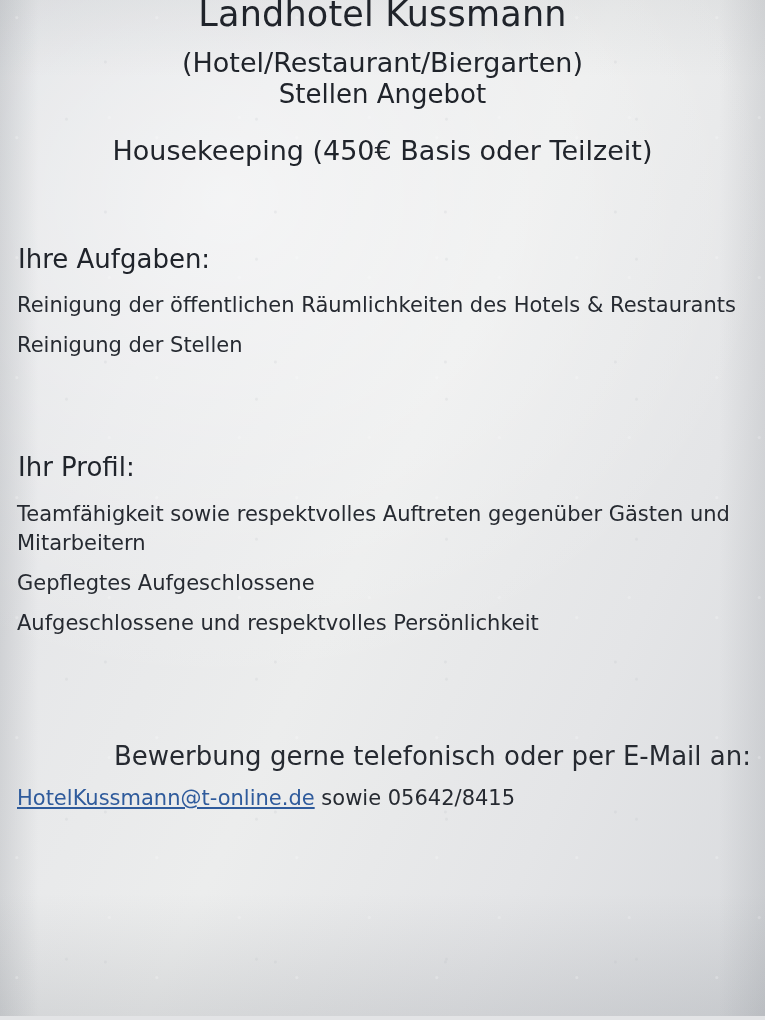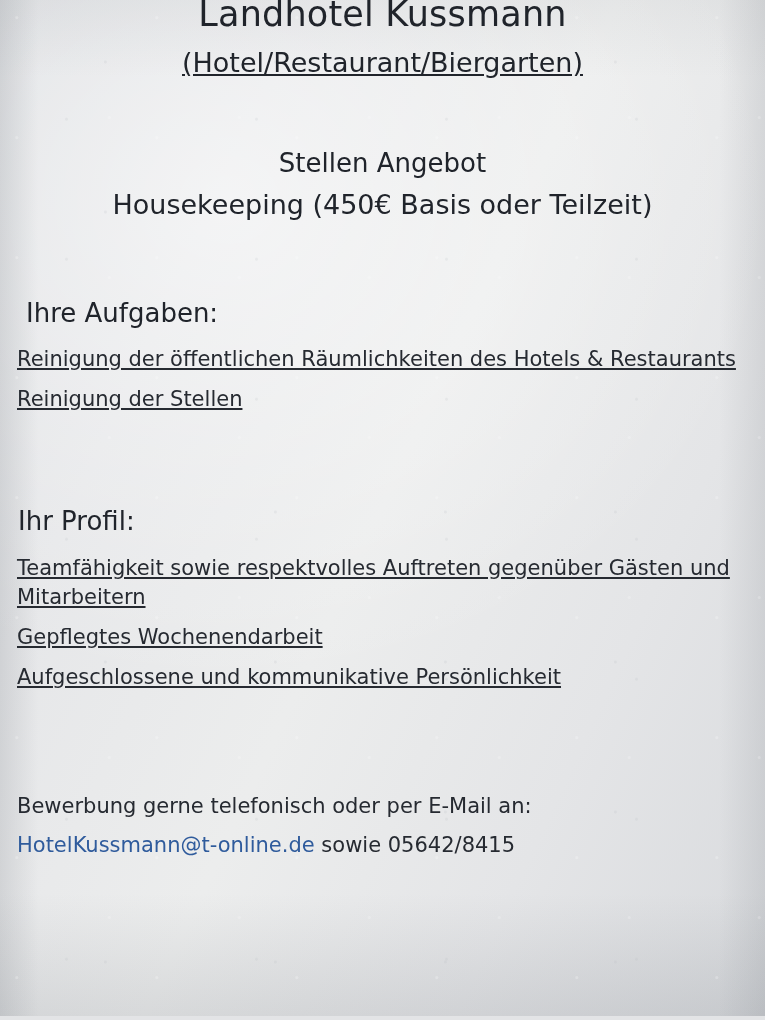--- a/index.html
+++ b/index.html
@@ -46,66 +46,65 @@
     letter-spacing: 0.2px;
     margin-top: -4px;
     color: #20242b;
   }
   .subtitle {
     text-align: center;
     font-size: 27px;
     line-height: 1.2;
     margin-top: 14px;
     color: #20242b;
-    text-decoration: underline;
   }
   .offer-head {
     text-align: center;
     font-size: 26px;
-    margin-top: 69px;
     color: #20242b;
   }
   .offer-role {
     text-align: center;
     font-size: 27px;
-    margin-top: 11px;
+    margin-top: 26px;
     color: #20242b;
   }
 
   .section-head {
     font-size: 26px;
     color: #20242b;
   }
-  .section-head.tasks { margin-top: 78px; margin-left: 12px; }
+  .section-head.tasks { margin-top: 78px; margin-left: 4px; }
   .section-head.profile { margin-top: 92px; margin-left: 4px; }
 
   .line {
     font-size: 21px;
     line-height: 1.38;
     margin-top: 11px;
     margin-left: 3px;
     color: #262a31;
-    text-decoration: underline;
   }
   .tasks-list .line:first-child { margin-top: 17px; }
   .profile-list .line:first-child { margin-top: 18px; }
 
   .contact-block { margin-top: 100px; margin-left: 3px; }
   .contact-line {
-    font-size: 21px;
+    font-size: 26px;
     line-height: 1.4;
     color: #262a31;
+    text-align: right;
   }
   .contact-mail-row {
     margin-top: 12px;
     font-size: 21px;
     color: #262a31;
   }
   .mail-link {
     color: #2f5b9c;
+    text-decoration: underline;
     text-underline-offset: 2px;
   }
   .phone-text { color: #262a31; margin-top: 28px; }
 
   
   .grain {
     position: absolute;
     inset: 0;
     z-index: 1;
     opacity: 0.35;
@@ -137,22 +136,22 @@
 
     <div class="tasks-list">
       <div class="line">Reinigung der öffentlichen Räumlichkeiten des Hotels &amp; Restaurants</div>
       <div class="line">Reinigung der Stellen</div>
     </div>
 
     <div class="section-head profile">Ihr Profil:</div>
 
     <div class="profile-list">
       <div class="line">Teamfähigkeit sowie respektvolles Auftreten gegenüber Gästen und Mitarbeitern</div>
-      <div class="line">Gepflegtes Wochenendarbeit</div>
-      <div class="line">Aufgeschlossene und kommunikative Persönlichkeit</div>
+      <div class="line">Gepflegtes Aufgeschlossene</div>
+      <div class="line">Aufgeschlossene und respektvolles Persönlichkeit</div>
     </div>
 
     <div class="contact-block">
       <div class="contact-line">Bewerbung gerne telefonisch oder per E-Mail an:</div>
       <div class="contact-mail-row">
         <span class="mail-link">HotelKussmann@t-online.de</span><span> sowie </span><span class="phone-text">05642/8415</span>
       </div>
     </div>
 
   </div>

